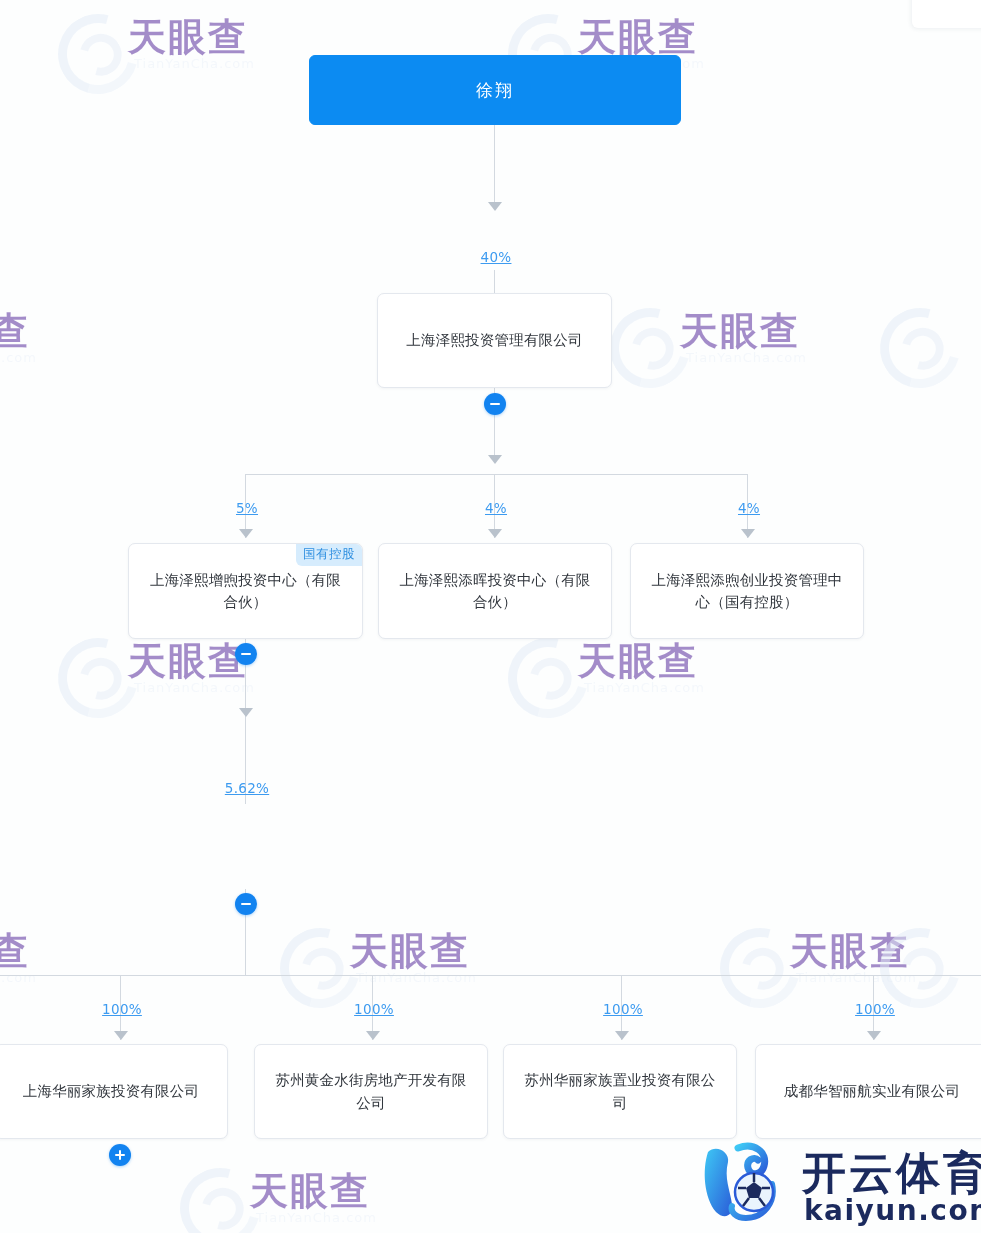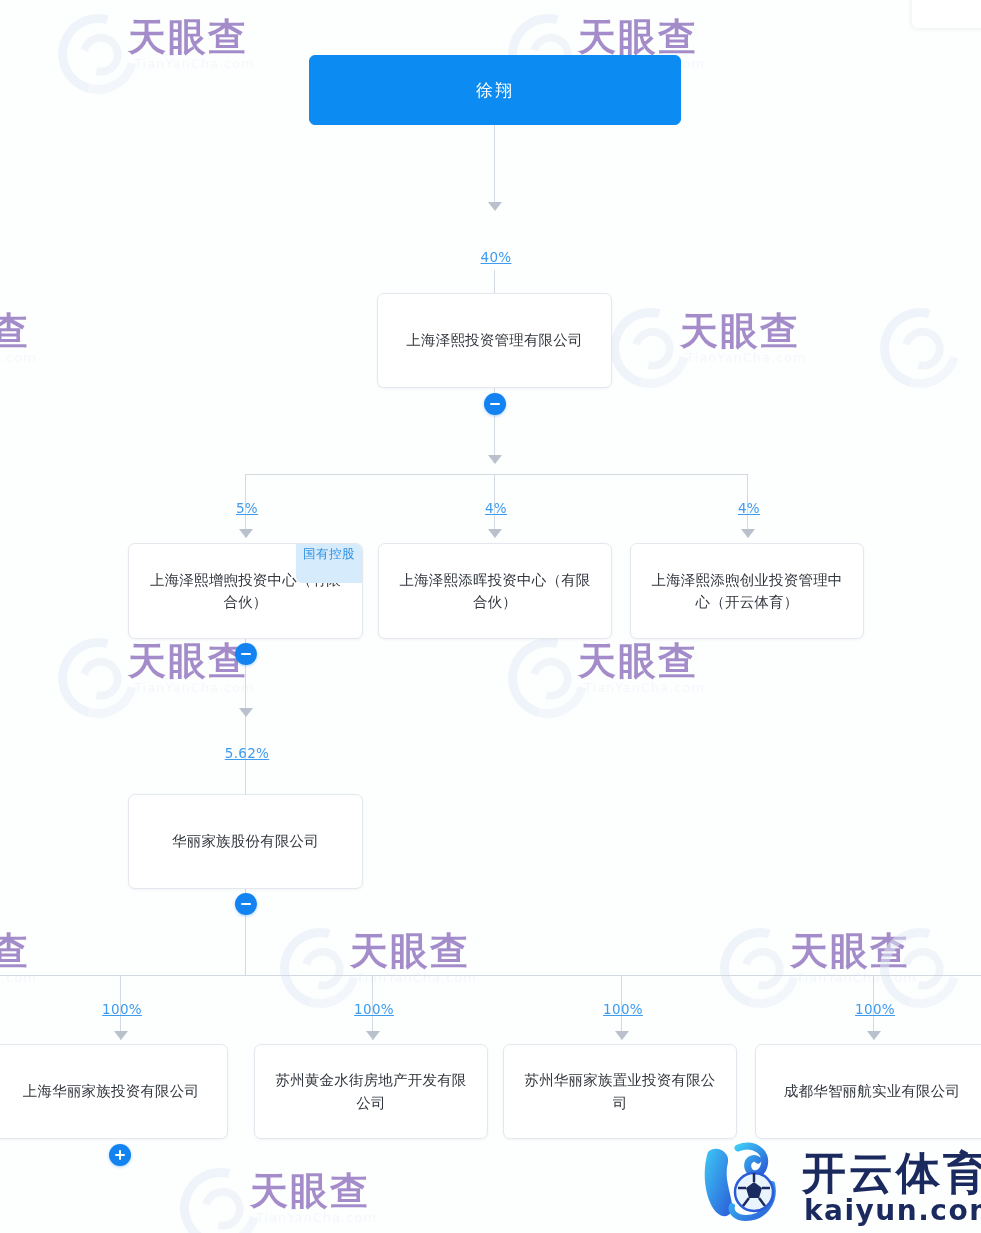--- a/index.html
+++ b/index.html
@@ -51,21 +51,21 @@
     display:flex;align-items:center;justify-content:center;text-align:center;
     color:#31363d;font-size:14.5px;line-height:1.55;padding:6px 14px;
     letter-spacing:.2px;
   }
   .node.root{
     background:#0c8bf2;border-color:#0c8bf2;color:#fff;font-size:17px;
     border-radius:6px;box-shadow:none;letter-spacing:2px;
   }
   .badge{
     position:absolute;top:0;right:0;background:#d6ecfd;color:#2f8fe0;
-    font-size:12.5px;line-height:1;padding:4px 7px 22px 7px;border-radius:0 6px 0 6px;
+    font-size:12.5px;line-height:1;padding:4px 7px 5px 7px;border-radius:0 6px 0 6px;
     letter-spacing:.5px;
   }
 
   
   .toggle{
     position:absolute;width:22px;height:22px;border-radius:50%;background:#1283f0;
     transform:translate(-50%,-50%);display:flex;align-items:center;justify-content:center;
     box-shadow:0 1px 3px rgba(18,131,240,.35);cursor:pointer;
   }
   .toggle .bar{position:absolute;background:#fff;border-radius:1px;}
@@ -167,21 +167,21 @@
   <div class="vline" style="left:747px;top:474px;height:64px;"></div>
   <div class="arrow" style="left:239px;top:529px;"></div>
   <div class="arrow" style="left:488px;top:529px;"></div>
   <div class="arrow" style="left:741px;top:529px;"></div>
   <div class="pct" style="left:247px;top:500px;">5%</div>
   <div class="pct" style="left:496px;top:500px;">4%</div>
   <div class="pct" style="left:749px;top:500px;">4%</div>
 
   <div class="vline" style="left:245px;top:639px;height:165px;"></div>
   <div class="arrow" style="left:239px;top:708px;"></div>
-  <div class="pct" style="left:247px;top:745px;">5.62%</div>
+  <div class="pct" style="left:247px;top:780px;">5.62%</div>
 
   <div class="vline" style="left:245px;top:889px;height:86px;"></div>
   <div class="hline" style="left:0px;top:975px;width:981px;"></div>
   <div class="vline" style="left:120px;top:975px;height:65px;"></div>
   <div class="vline" style="left:372px;top:975px;height:65px;"></div>
   <div class="vline" style="left:621px;top:975px;height:65px;"></div>
   <div class="vline" style="left:873px;top:975px;height:65px;"></div>
   <div class="arrow" style="left:114px;top:1031px;"></div>
   <div class="arrow" style="left:366px;top:1031px;"></div>
   <div class="arrow" style="left:615px;top:1031px;"></div>
@@ -202,26 +202,23 @@
   <div class="node" style="left:128px;top:543px;width:235px;height:96px;">
     <span class="badge">国有控股</span>
     <span>上海泽熙增煦投资中心（有限合伙）</span>
   </div>
 
   <div class="node" style="left:378px;top:543px;width:234px;height:96px;">
     <span>上海泽熙添晖投资中心（有限合伙）</span>
   </div>
 
   <div class="node" style="left:630px;top:543px;width:234px;height:96px;">
-    <span>上海泽熙添煦创业投资管理中心（开云体育）</span>
-  </div>
-
-  <div class="node" style="left:128px;top:794px;width:235px;height:95px;">
-    <span>华丽家族股份有限公司</span>
-  </div>
+    <span>上海泽熙添煦创业投资管理中心（国有控股）</span>
+  </div>
+
 
   <div class="node" style="left:-6px;top:1044px;width:234px;height:95px;">
     <span>上海华丽家族投资有限公司</span>
   </div>
 
   <div class="node" style="left:254px;top:1044px;width:234px;height:95px;">
     <span>苏州黄金水街房地产开发有限公司</span>
   </div>
 
   <div class="node" style="left:503px;top:1044px;width:234px;height:95px;">

